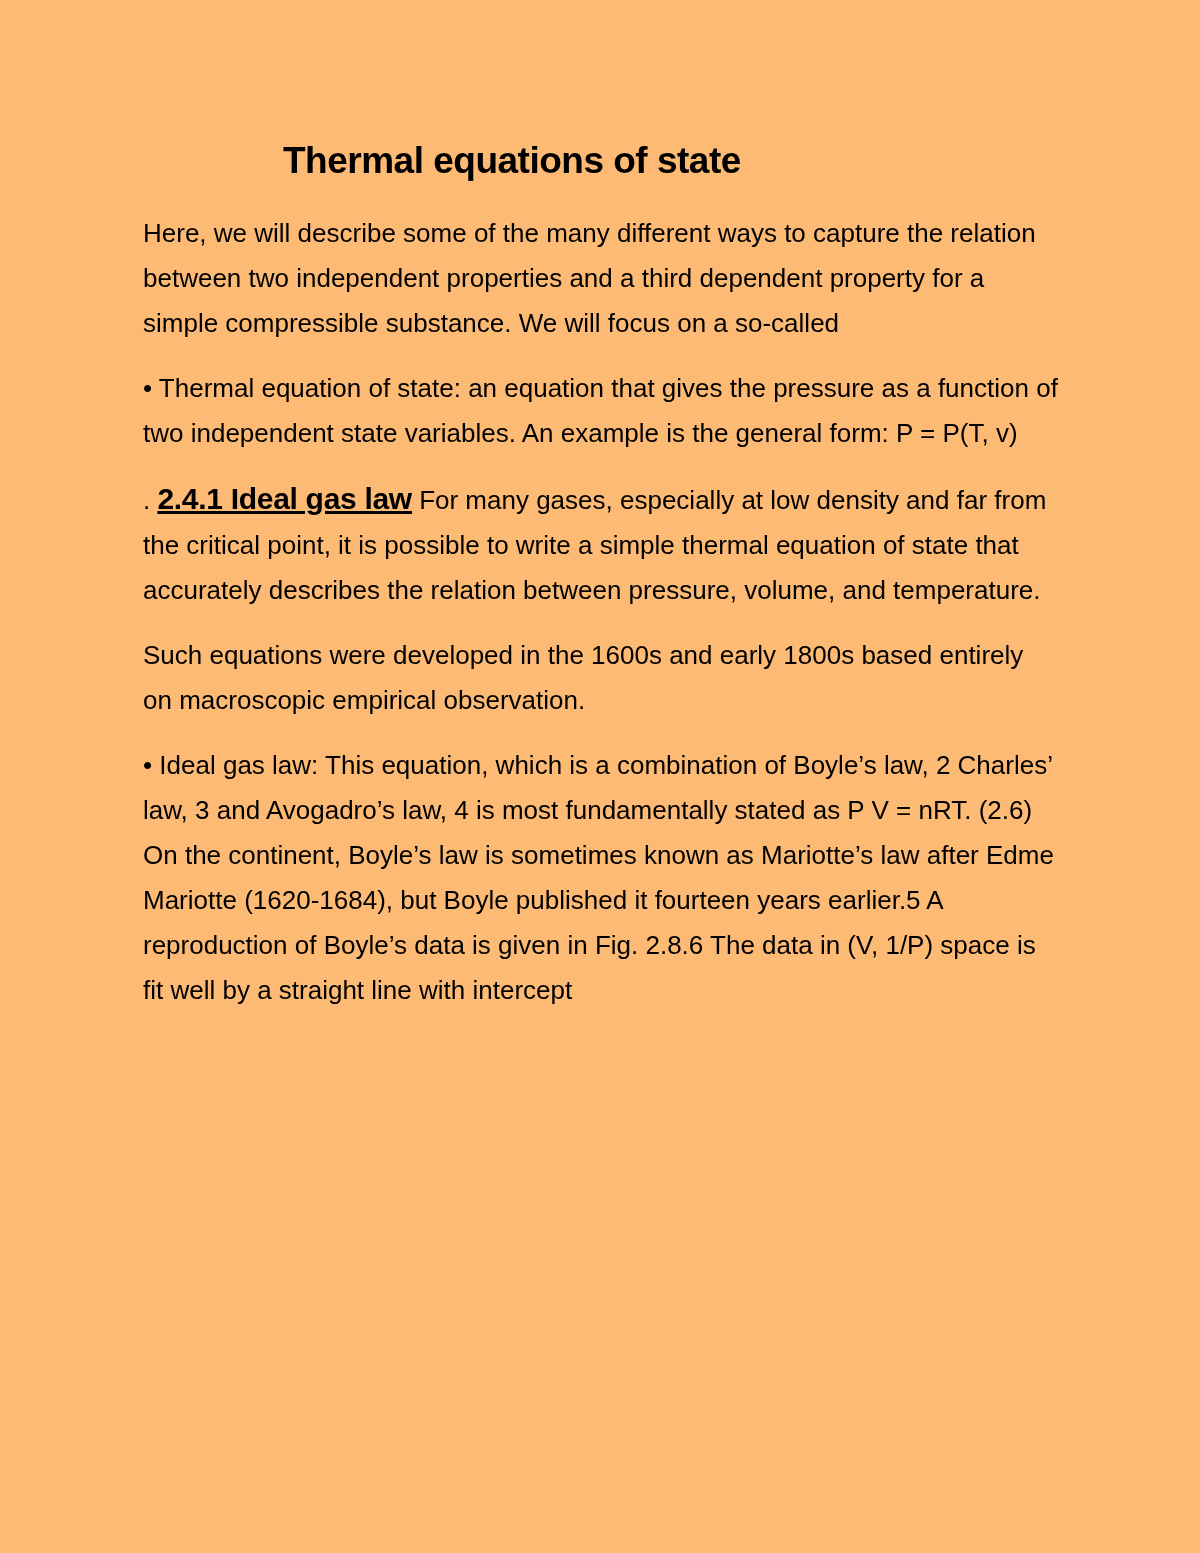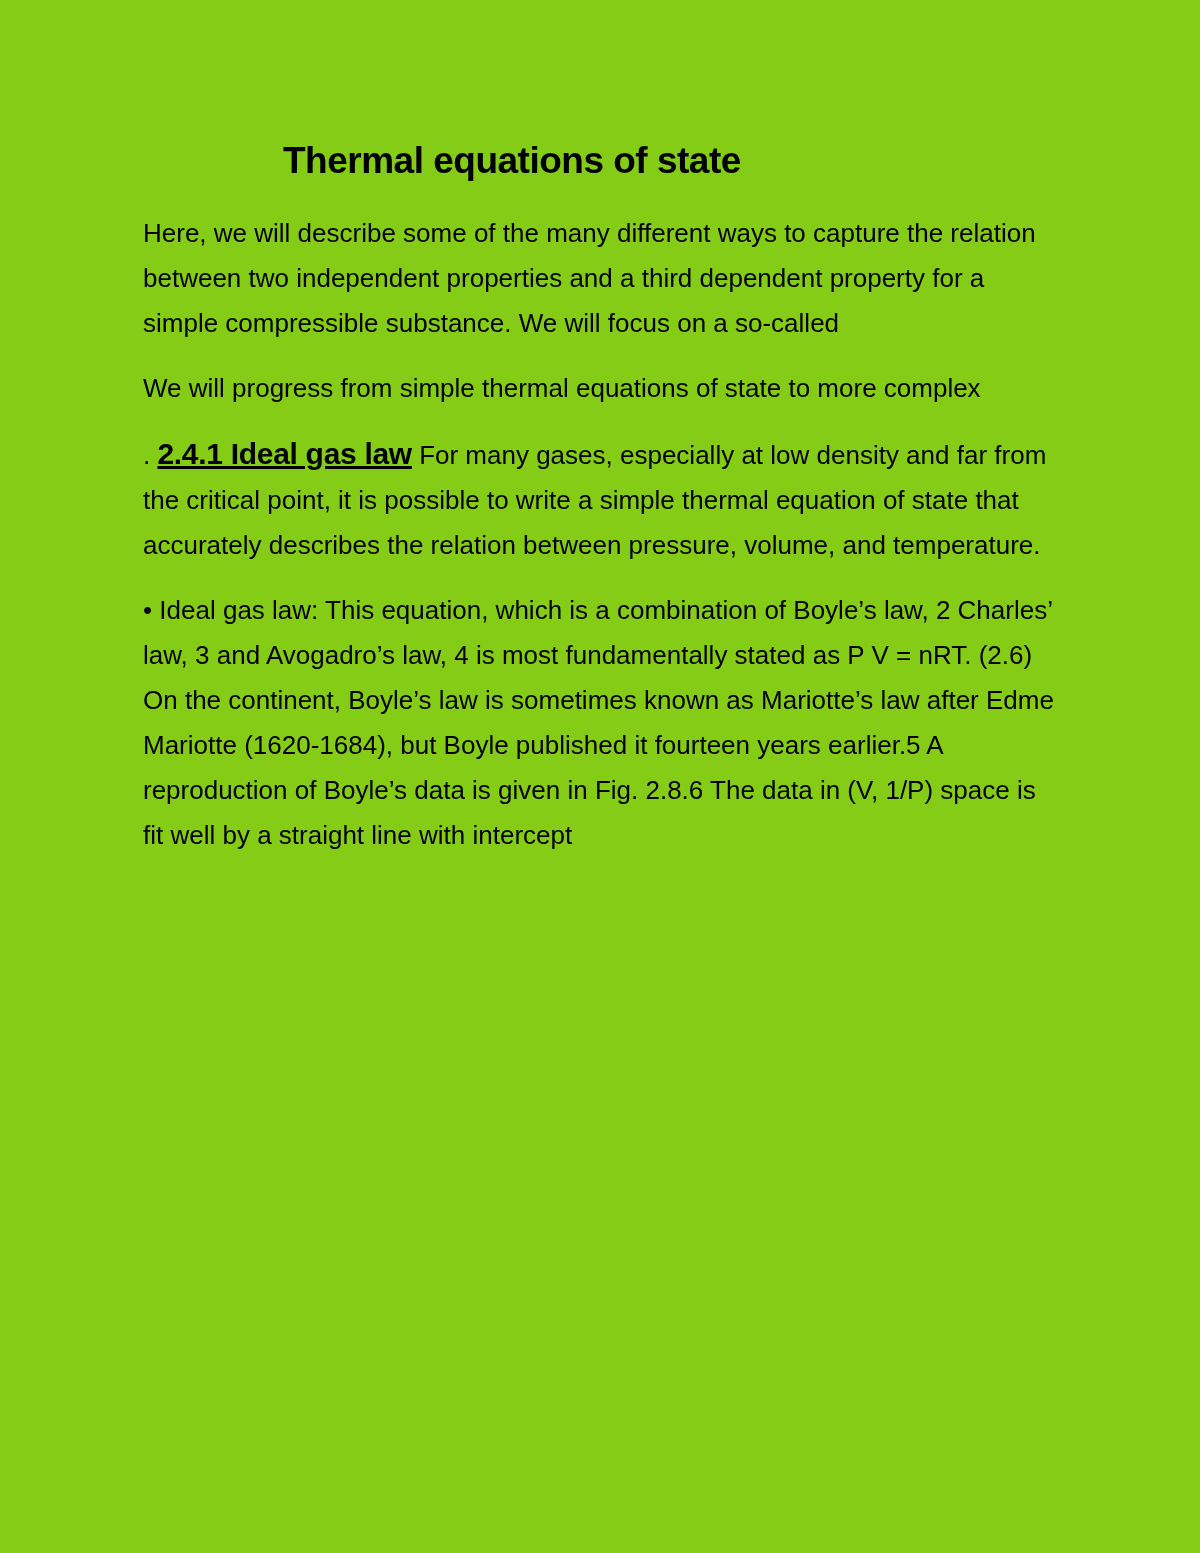--- a/index.html
+++ b/index.html
@@ -4,21 +4,21 @@
 <style>
   html, body {
     margin: 0;
     padding: 0;
     background: #ffffff;
   }
   .page {
     position: relative;
     width: 1200px;
     height: 1553px;
-    background: #84cc16;
+    background: #fdba74;
     box-sizing: border-box;
     padding: 139px 142px 0 143px;
     color: #000000;
     font-family: "Liberation Sans", sans-serif;
     font-size: 26px;
     line-height: 45px;
     overflow: hidden;
   }
   .doc-title {
     margin: 0 0 28px 140px;
@@ -40,22 +40,23 @@
 </style>
 </head>
 <body>
 
 <div class="page">
 
   <h1 class="doc-title">Thermal equations of state</h1>
 
   <p class="para">Here, we will describe some of the many different ways to capture the relation between two independent properties and a third dependent property for a simple compressible substance. We will focus on a so-called</p>
 
+  <p class="para">• Thermal equation of state: an equation that gives the pressure as a function of two independent state variables. An example is the general form: P = P(T, v)</p>
 
-  <p class="para">We will progress from simple thermal equations of state to more complex</p>
 
   <p class="para"><span>. </span><span class="section-heading">2.4.1 Ideal gas law</span><span> For many gases, especially at low density and far from the critical point, it is possible to write a simple thermal equation of state that accurately describes the relation between pressure, volume, and temperature.</span></p>
 
+  <p class="para">Such equations were developed in the 1600s and early 1800s based entirely on macroscopic empirical observation.</p>
 
 
   <p class="para">• Ideal gas law: This equation, which is a combination of Boyle’s law, 2 Charles’ law, 3 and Avogadro’s law, 4 is most fundamentally stated as P V = nRT. (2.6) On the continent, Boyle’s law is sometimes known as Mariotte’s law after Edme Mariotte (1620-1684), but Boyle published it fourteen years earlier.5 A reproduction of Boyle’s data is given in Fig. 2.8.6 The data in (V, 1/P) space is fit well by a straight line with intercept</p>
 
 </div>
 
 </body></html>

